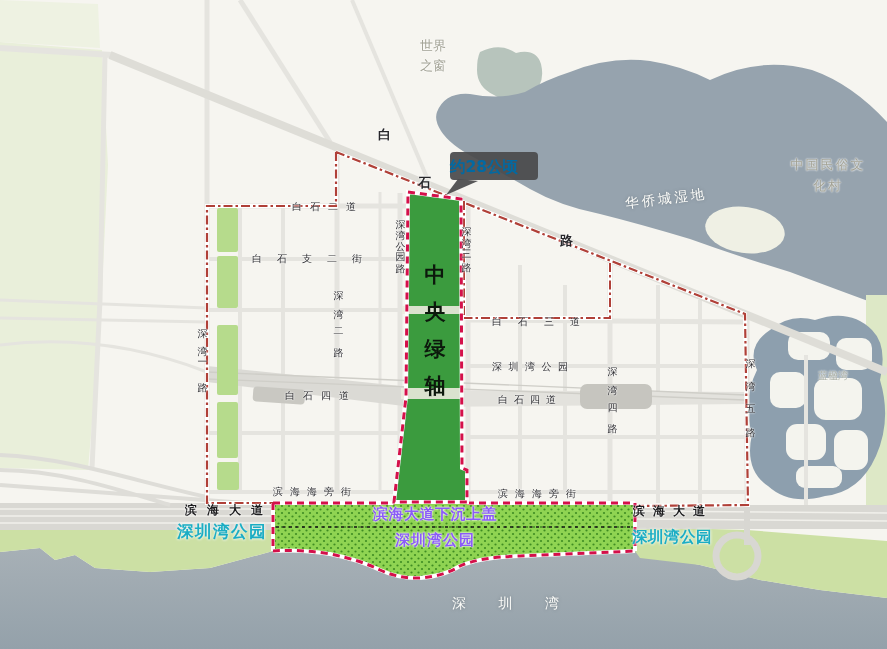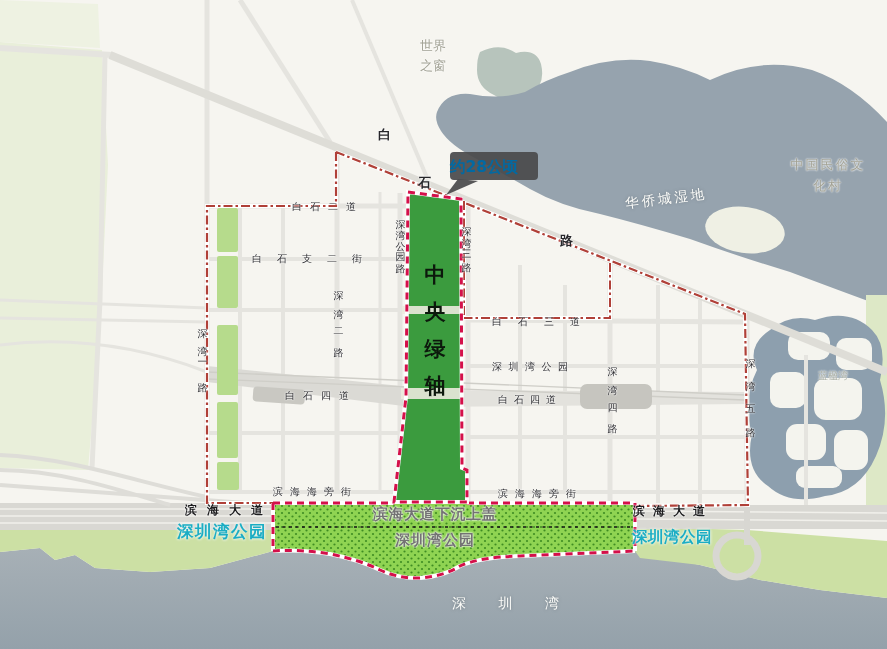--- a/index.html
+++ b/index.html
@@ -14,21 +14,21 @@
     color:#2e2e32;
     text-shadow:0 0 2px #fff,0 0 2px #fff;
     pointer-events:none;
   }
   .road{font-size:10px;font-weight:500;}
   .v{writing-mode:vertical-rl;}
   .big-char{font-size:13px;font-weight:600;color:#26262a;}
   .area{color:#a2a295;font-weight:400;text-align:center;}
   .white-lbl{color:#fdfdfa;text-shadow:0 0 3px rgba(90,100,105,.6);}
   .cyan{color:#1badc4;font-weight:bold;text-shadow:0 0 3px #eef6f2,0 0 3px #eef6f2;}
-  .blk-bold{color:#737373;font-weight:bold;text-align:center;}
+  .blk-bold{color:#8b5cf6;font-weight:bold;text-align:center;}
   .axis-lbl{font-size:21px;font-weight:bold;color:#0c180c;letter-spacing:37px;text-shadow:none;}
   .tooltip-txt{color:#0369a1;font-weight:bold;text-align:left;text-shadow:none;}
 </style>
 </head>
 <body>
 
 <div id="stage">
 
 <svg width="887" height="649" viewBox="0 0 887 649">
   <defs>

